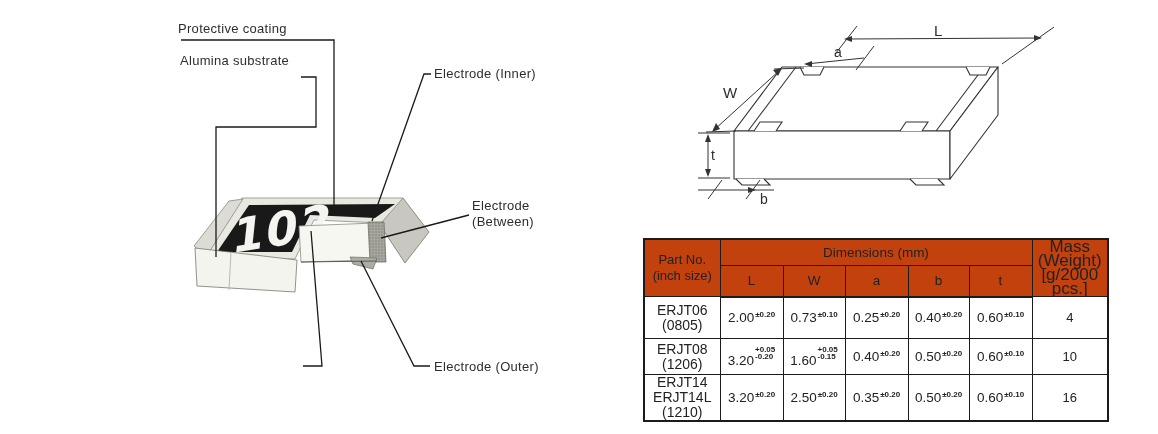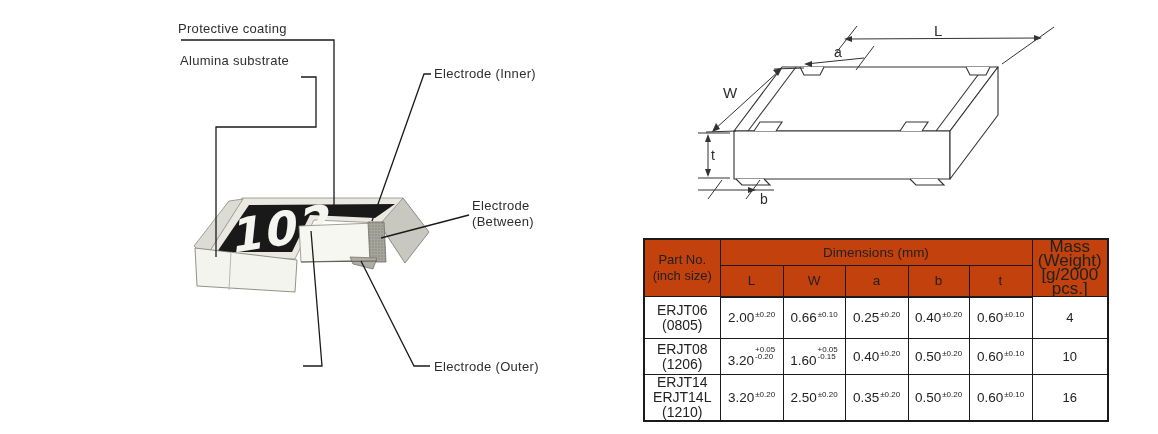--- a/index.html
+++ b/index.html
@@ -27,21 +27,21 @@
   td.part-col { border-right-width:2px; }
   tr.subhead td { border-bottom-width:2px; }
   .two-line span { display:block; line-height:16px; font-size:13px; }
   .mass-head span { display:block; line-height:14px; font-size:17px; }
   .part-cell span { display:block; line-height:15px; font-size:14px; }
   .val { font-size:13.5px; }
   .tol {
     display:inline-block; vertical-align:5px; line-height:7.5px;
     font-size:8px; margin-left:1px; text-align:left;
   }
-  .tol span { display:block; }
+  .tol span { display:block;font-weight:bold; }
   .mass-val { font-size:13.5px; }
 </style>
 </head>
 <body>
 
 <div class="canvas">
 
   <svg style="left:0;top:0" width="660" height="434" viewBox="0 0 660 434">
     <defs>
       <pattern id="stip" width="3" height="3" patternUnits="userSpaceOnUse">
@@ -167,21 +167,21 @@
       <td class="hd" style="font-size:13.5px">b</td>
       <td class="hd" style="font-size:13.5px">t</td>
     </tr>
 
     <tr style="height:42px">
       <td class="part-col part-cell">
         <span>ERJT06</span>
         <span>(0805)</span>
       </td>
       <td><span class="val">2.00</span><span class="tol"><span>±0.20</span><span></span></span></td>
-      <td><span class="val">0.66</span><span class="tol"><span>±0.10</span><span></span></span></td>
+      <td><span class="val">0.73</span><span class="tol"><span>±0.10</span><span></span></span></td>
       <td><span class="val">0.25</span><span class="tol"><span>±0.20</span><span></span></span></td>
       <td><span class="val">0.40</span><span class="tol"><span>±0.20</span><span></span></span></td>
       <td><span class="val">0.60</span><span class="tol"><span>±0.10</span><span></span></span></td>
       <td class="mass-val">4</td>
     </tr>
 
     <tr style="height:36px">
       <td class="part-col part-cell">
         <span>ERJT08</span>
         <span>(1206)</span>

